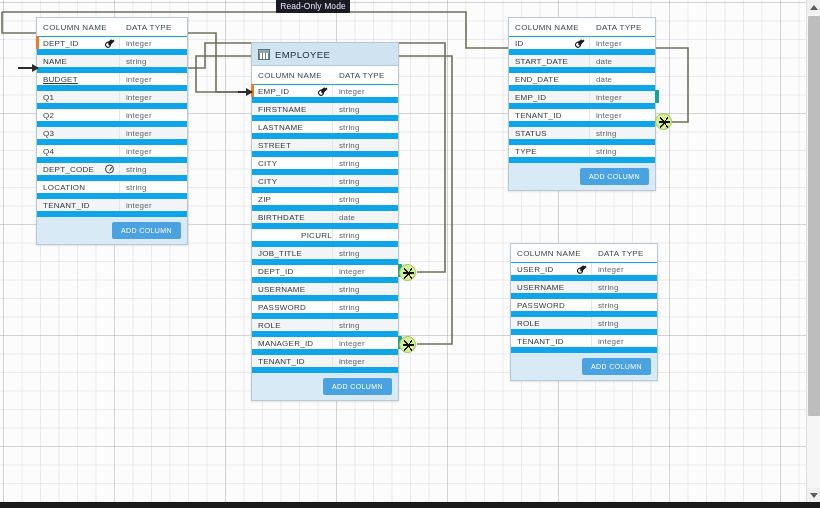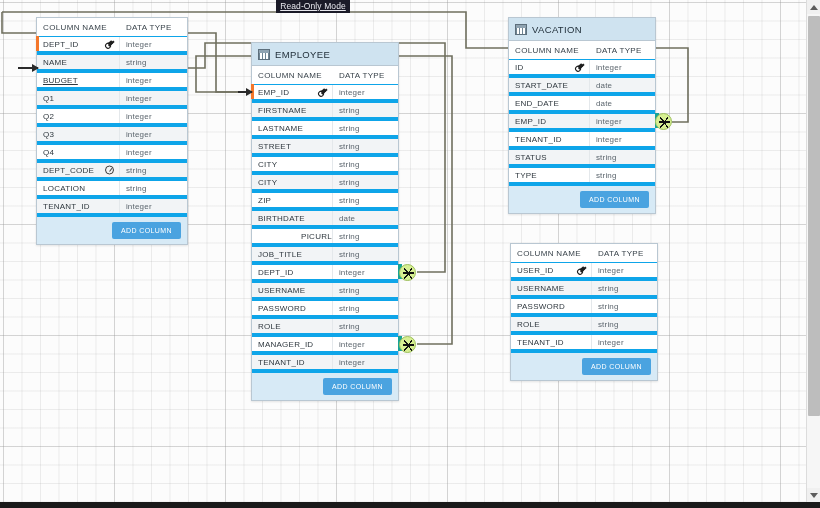--- a/index.html
+++ b/index.html
@@ -36,21 +36,21 @@
     left: 276px; top: 0px;
     width: 74px; height: 13px;
     background: #1b1b28;
     color: #e8e8ee;
     font-size: 8.5px;
     line-height: 13px;
     text-align: center;
     letter-spacing: .1px;
     z-index: 60;
   }
-  #readonly-badge span { text-decoration: underline; }
+  #readonly-badge span { }
 
   
   .entity {
     position: absolute;
     background: #ffffff;
     border: 1px solid #b9c7d2;
     box-shadow: 0 1px 2px rgba(0,0,0,0.10);
     z-index: 30;
   }
   .ent-title {
@@ -88,21 +88,21 @@
     justify-content: space-between;
   }
   .col-head .c1 { padding-left: 6px; }
   .col-head .c2 { padding-left: 6px; }
   .row {
     display: flex;
     height: 18px;
     align-items: center;
     font-size: 8px;
     color: #2e373e;
-    border-bottom: 4px solid #0ea5e9;
+    border-bottom: 6px solid #0ea5e9;
     position: relative;
   }
   .row.odd  { background: #ffffff; }
   .row.even { background: #f2f4f6; }
   .cell-name {
     padding-left: 6px;
     display: flex;
     align-items: center;
     position: relative;
     height: 100%;
@@ -468,24 +468,20 @@
         </div>
       <div class="cell-type" style="width:66px;">integer</div>
     </div>
 
     <div class="ent-foot">
       <div class="add-col-btn">ADD COLUMN</div>
     </div>
   </div>
 
   <div class="entity" style="left:508px; top:17px; width:148px;">
-    <div class="ent-title">
-      <div class="tbl-icon"></div>
-      <div class="ent-title-text">VACATION</div>
-    </div>
     <div class="col-head">
       <div class="c1" style="width:82px;">COLUMN NAME</div>
       <div class="c2" style="width:66px;">DATA TYPE</div>
     </div>
 
     <div class="row odd">
       <div class="cell-name" style="width:82px;">
         <span class="nm">ID</span>
         <span class="key-icon"></span>
       </div>

